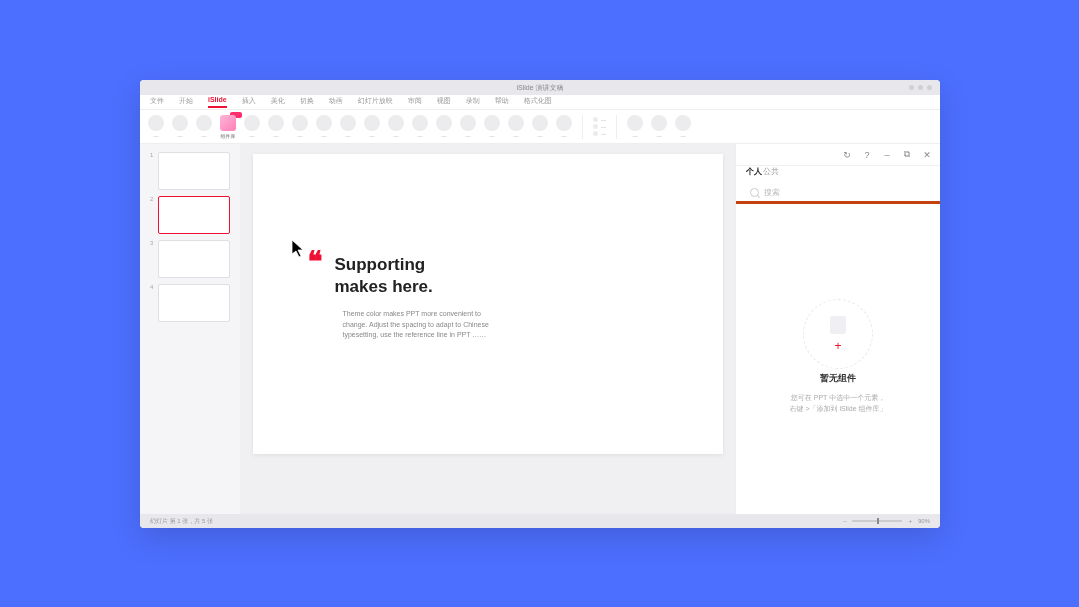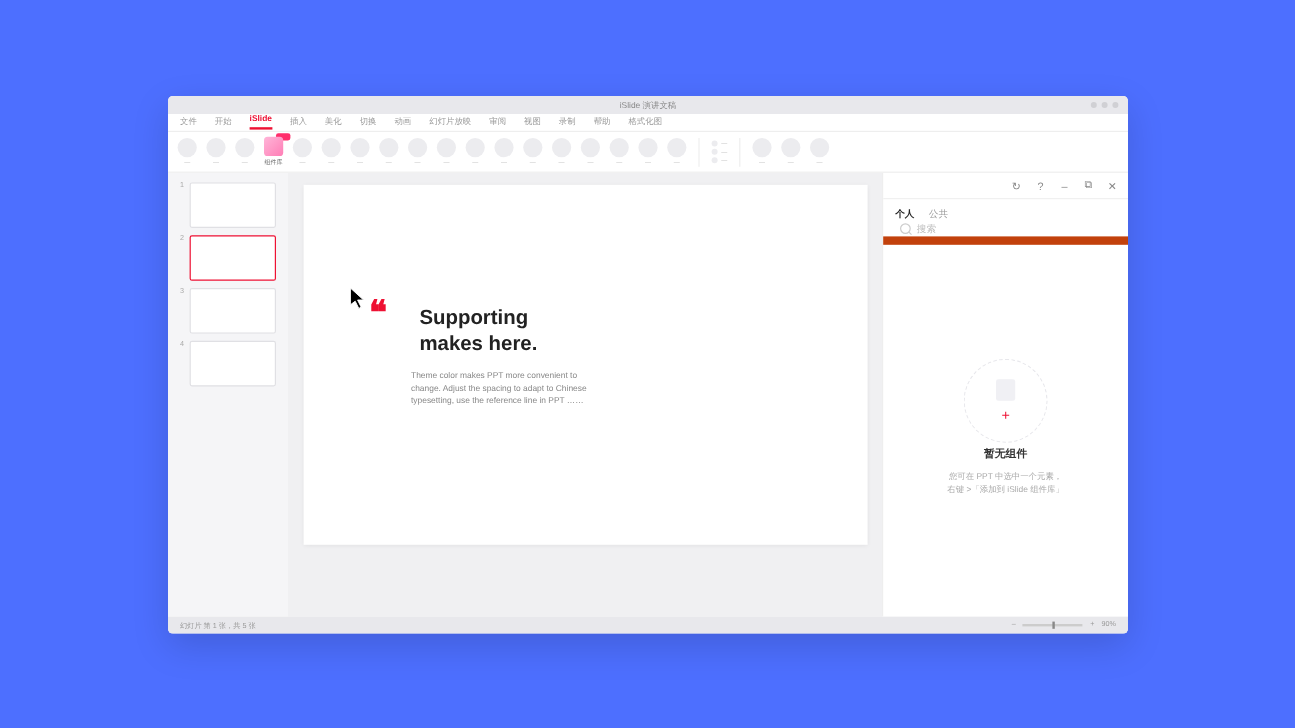--- a/index.html
+++ b/index.html
@@ -26,29 +26,29 @@
 .thumbs { width: 100px; background: #f5f5f7; padding: 8px 10px; display: flex; flex-direction: column; gap: 6px; }
 .thumb-row { display: flex; align-items: flex-start; gap: 3px; }
 .thumb-num { font-size: 6px; color: #aaa; width: 5px; }
 .thumb { flex: 1; height: 38px; background: #fff; border: 1px solid #e0e0e4; border-radius: 2px; }
 .thumb.sel { border: 1.5px solid #e13; }
 .canvas-area { flex: 1; background: #f0f0f2; display: flex; align-items: flex-start; justify-content: center; padding-top: 10px; }
 .slide { width: 470px; height: 300px; background: #fff; position: relative; box-shadow: 0 1px 4px rgba(0,0,0,0.08); }
 .cursor { position: absolute; left: 38px; top: 85px; }
 .cursor svg { width: 16px; height: 20px; }
 .quote-mark { position: absolute; left: 55px; top: 100px; color: #e13; font-size: 28px; font-weight: 900; font-family: Georgia, serif; line-height: 0.6; }
-.slide-title { position: absolute; left: 97px; top: 100px; font-size: 17px; font-weight: 700; color: #222; line-height: 1.3; }
+.slide-title { position: absolute; left: 82px; top: 100px; font-size: 17px; font-weight: 700; color: #222; line-height: 1.3; }
 .slide-body { position: absolute; left: 90px; top: 155px; font-size: 7px; color: #888; width: 150px; line-height: 1.5; }
 .panel { width: 205px; background: #fff; border-left: 1px solid #eee; display: flex; flex-direction: column; }
 .panel-tools { height: 22px; display: flex; align-items: center; justify-content: flex-end; gap: 10px; padding: 0 8px; border-bottom: 1px solid #f0f0f0; }
 .ptool { width: 10px; height: 10px; display: flex; align-items: center; justify-content: center; font-size: 9px; color: #888; cursor: pointer; }
-.panel-tabs { height: 18px; display: flex; align-items: flex-end; gap: 12px; padding: 0 10px; font-size: 8px; color: #999; }
+.panel-tabs { height: 18px; display: flex; align-items: flex-start; gap: 1px; padding: 0 10px; font-size: 8px; color: #999; }
 .panel-tabs .ptab { cursor: pointer; }
 .panel-tabs .ptab.active { color: #222; font-weight: 600; }
-.panel-search { height: 20px; display: flex; align-items: center; gap: 5px; padding: 0 14px; font-size: 8px; color: #bbb; border-bottom: 7px solid #c2410c; }
+.panel-search { height: 20px; display: flex; align-items: center; gap: 5px; padding: 0 14px; font-size: 8px; color: #bbb; border-bottom: 3px solid #c2410c; }
 .search-ic { width: 9px; height: 9px; border: 1px solid #ccc; border-radius: 50%; position: relative; }
 .search-ic::after { content: ""; position: absolute; width: 3px; height: 1px; background: #ccc; bottom: -1px; right: -2px; transform: rotate(45deg); }
 .panel-body { flex: 1; display: flex; flex-direction: column; align-items: center; justify-content: center; gap: 8px; padding: 20px; }
 .empty-ill { width: 80px; height: 60px; position: relative; }
 .empty-circle { position: absolute; left: 50%; top: 50%; transform: translate(-50%,-50%); width: 70px; height: 70px; border: 1px dashed #e8e8ec; border-radius: 50%; }
 .empty-doc { position: absolute; left: 50%; top: 12px; transform: translateX(-50%); width: 16px; height: 18px; background: #f0f0f4; border-radius: 2px; display: flex; align-items: center; justify-content: center; font-size: 9px; color: #aaa; }
 .empty-plus { position: absolute; left: 50%; top: 35px; transform: translateX(-50%); color: #e13; font-size: 12px; font-weight: 300; }
 .empty-title { font-size: 9px; color: #333; font-weight: 700; }
 .empty-desc { font-size: 7px; color: #aaa; text-align: center; line-height: 1.5; }
 .statusbar { height: 14px; background: #e8e8ec; display: flex; align-items: center; justify-content: space-between; padding: 0 10px; font-size: 6px; color: #999; }

